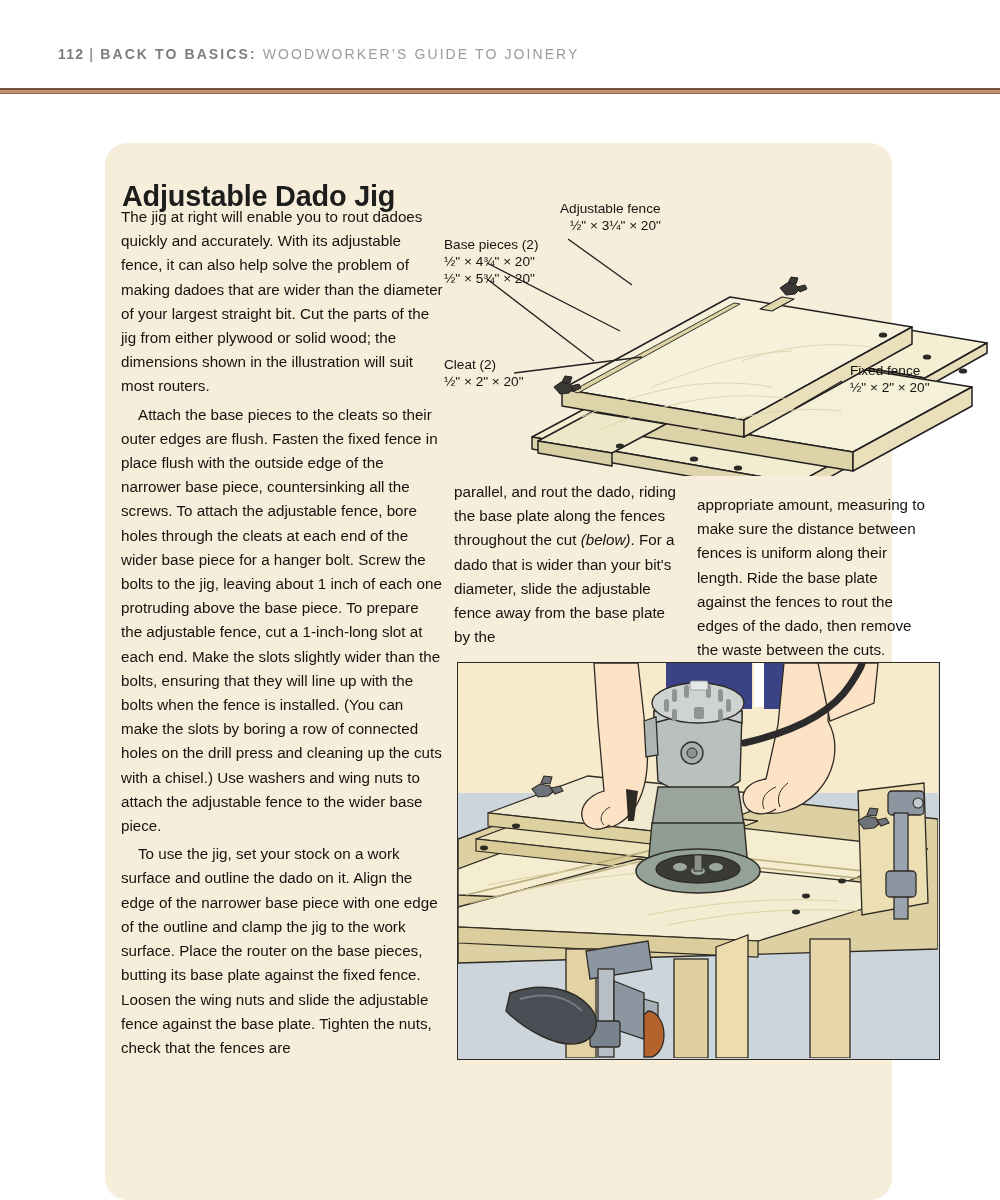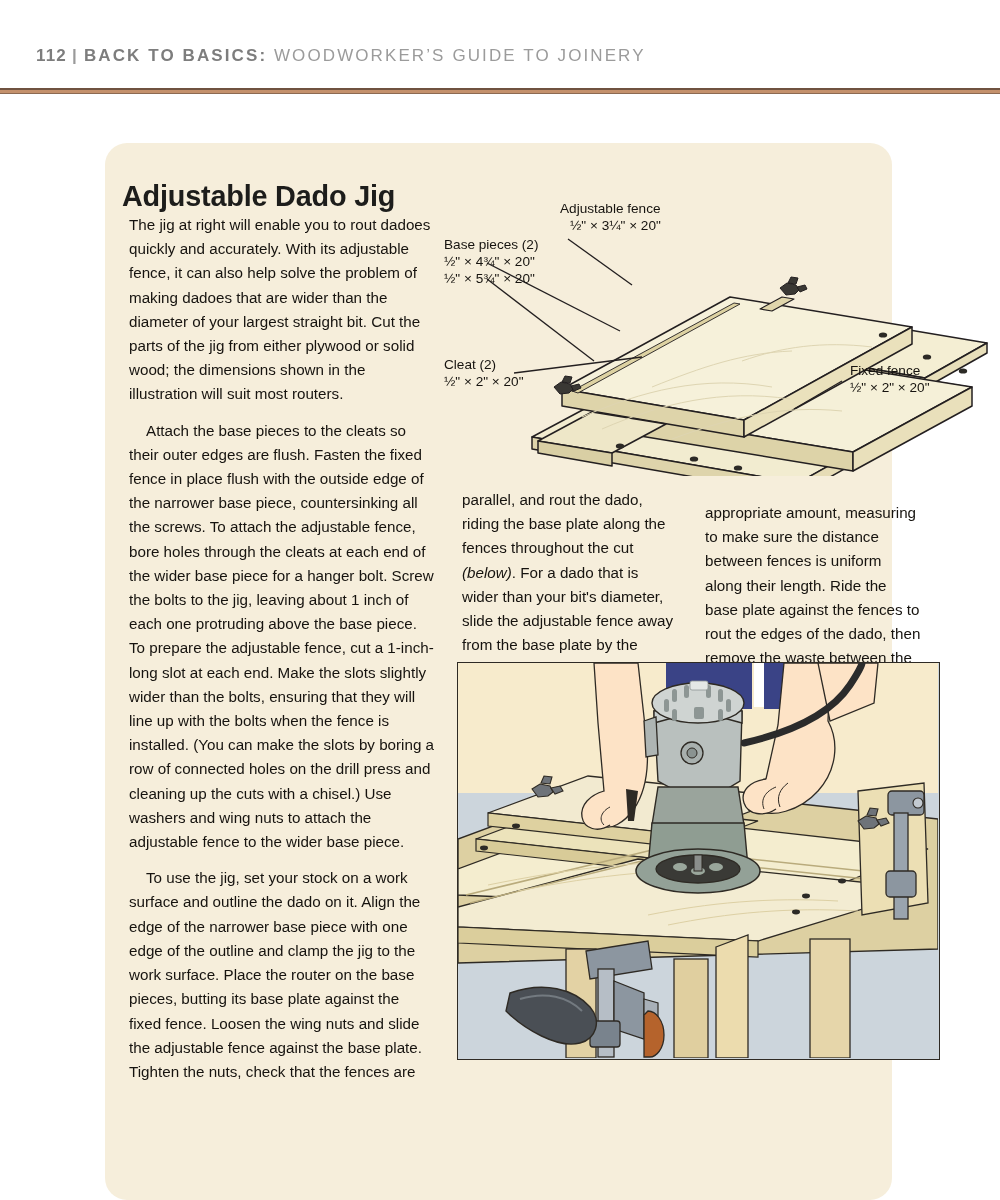--- a/index.html
+++ b/index.html
@@ -8,22 +8,22 @@
     width: 1000px; height: 1200px;
     background: #ffffff;
     font-family: "Liberation Sans", sans-serif;
     position: relative;
     overflow: hidden;
   }
 
   
   .running-head {
     position: absolute;
-    left: 36px; top: 46px;
-    font-size: 17px;
+    left: 58px; top: 46px;
+    font-size: 14px;
     letter-spacing: 2.1px;
     color: #8d8d8d;
     white-space: nowrap;
   }
   .running-head .folio { font-weight: bold; color: #7d7d7d; letter-spacing: 1.2px; }
   .running-head .pipe { color: #9a9a9a; margin: 0 5px; font-weight: bold; }
   .running-head .series { font-weight: bold; color: #7d7d7d; }
   .running-head .subtitle { font-weight: normal; color: #9b9b9b; }
 
   .head-rule {
@@ -62,21 +62,21 @@
   }
 
   
   .col {
     position: absolute;
     color: #16130f;
     font-size: 15.2px;
     line-height: 24.2px;
     font-family: "Liberation Sans", sans-serif;
   }
-  .col p { margin: 12px; }
+  .col p { margin: 4px; }
   .col p.indent { text-indent: 17px; }
   .col .it { font-style: italic; }
 
   .col-left  { left: 12px;  top: 58px;  width: 330px; }
   .col-mid   { left: 345px; top: 333px; width: 236px; }
   .col-right { left: 588px; top: 346px; width: 240px; }
 
   
   .jig-illus {
     position: absolute;

